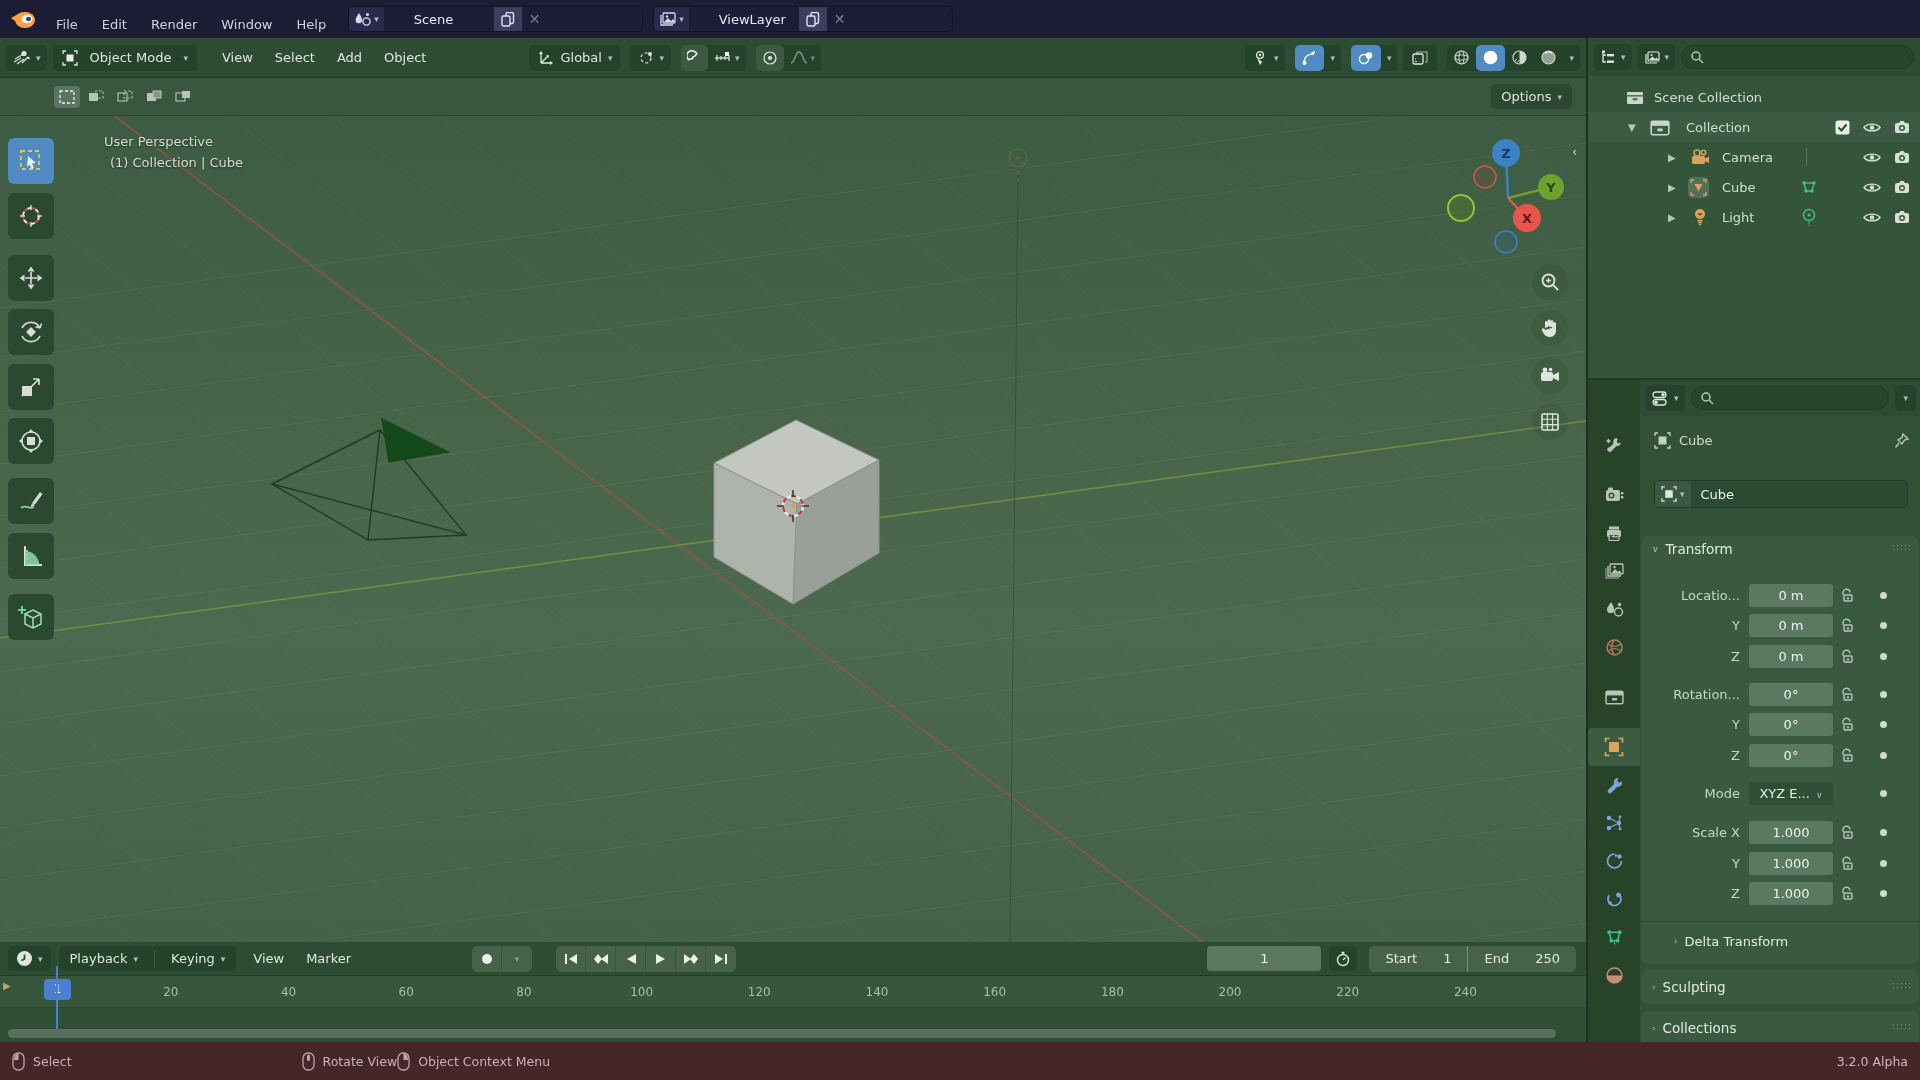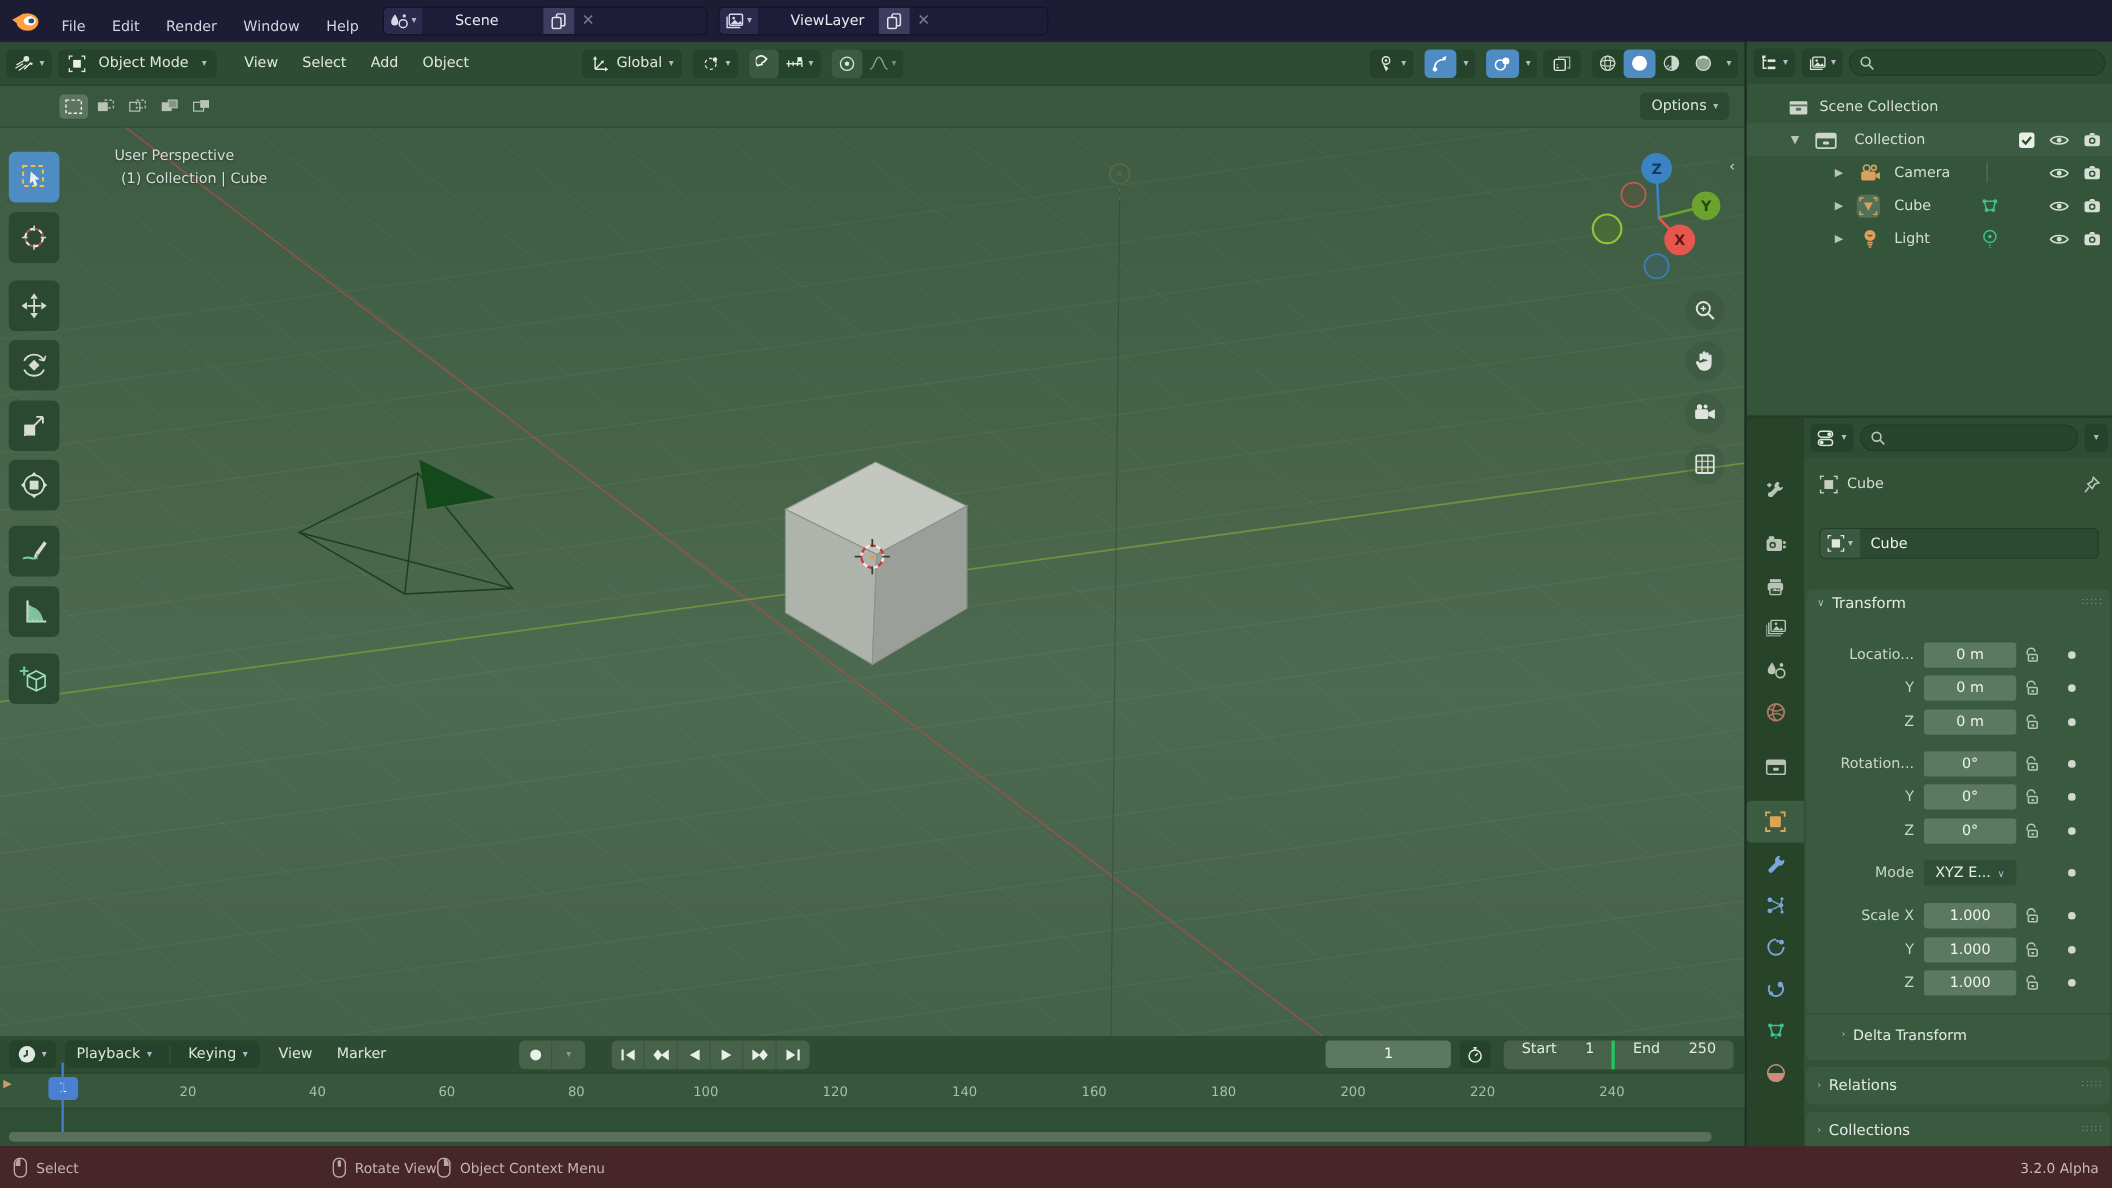--- a/index.html
+++ b/index.html
@@ -99,22 +99,22 @@
     padding:0 8px; gap:5px; margin-left:8px; color:#dfe7df; }
   .tl-menu { padding:0 11px; color:#dfe7df; }
   #transport { display:flex; align-items:center; background:#466349; border-radius:5px; height:26px; margin-left:24px; }
   .tr-btn { width:30px; height:26px; display:flex; align-items:center; justify-content:center; border-right:1px solid #3a5640; }
   .tr-btn:last-child { border-right:none; }
   #rec-group { display:flex; align-items:center; background:#466349; border-radius:5px; height:26px; margin-left:110px; }
   #frame-field { background:#5b7860; border-radius:4px; width:114px; height:25px; text-align:center;
     line-height:25px; color:#eef3ee; margin-left:auto; }
   #range-group { display:flex; align-items:center; background:#466349; border-radius:5px; height:26px;
     margin:0 10px 0 12px; color:#e2eae2; }
-  .range-seg { display:flex; align-items:flex-start; gap:26px; padding:0 16px; height:100%; }
-  .range-seg + .range-seg { border-left:3px solid #22c55e; }
+  .range-seg { display:flex; align-items:center; gap:26px; padding:0 16px; height:100%; }
+  .range-seg + .range-seg { border-left:1px solid #22c55e; }
   #tl-ruler { position:relative; height:32px; background:#37573d; border-bottom:1px solid #2a4830; }
   #ruler-ticks { position:absolute; left:112px; top:0; display:flex; height:100%; align-items:center; }
   #ruler-ticks span { width:117.7px; text-align:center; color:#a9bfa9; font-size:12px; }
   #playhead { position:absolute; left:44px; top:3px; width:27px; height:21px; background:#4a7fd1;
     border-radius:4px; color:#fff; text-align:center; line-height:21px; font-size:12px; }
   #playhead-line { position:absolute; left:56px; top:24px; width:2px; height:64px; background:#4a7fd1; }
   #tl-expand { position:absolute; left:3px; top:38px; color:#c9a06a; font-size:10px; }
   #tl-scroll { position:absolute; left:8px; bottom:4px; width:1548px; height:9px; background:#5c6f5e; border-radius:5px; }
   #tl-track { position:absolute; left:0; top:67px; width:100%; height:16px; }
 
@@ -958,21 +958,21 @@
 
     <div class="abs" style="left:2px; right:4px; top:505px; border-top:1px solid #2e4b32"></div>
     <div class="prop-row panel-head" style="left:34px; top:513px">
       <span class="chev">›</span>
       <span>Delta Transform</span>
     </div>
 
     <div class="panel-box" style="top:554px; height:34px"></div>
     <div class="prop-row panel-head" style="left:12px; top:559px">
       <span class="chev">›</span>
-      <span style="font-size:13.5px">Relations</span>
+      <span style="font-size:13.5px">Sculpting</span>
     </div>
     <div class="drag-dots" style="top:564px">:::::</div>
     <div class="panel-box" style="top:595px; height:34px"></div>
     <div class="prop-row panel-head" style="left:12px; top:600px">
       <span class="chev">›</span>
       <span style="font-size:13.5px">Collections</span>
     </div>
     <div class="drag-dots" style="top:605px">:::::</div>
   </div>
 </div>

